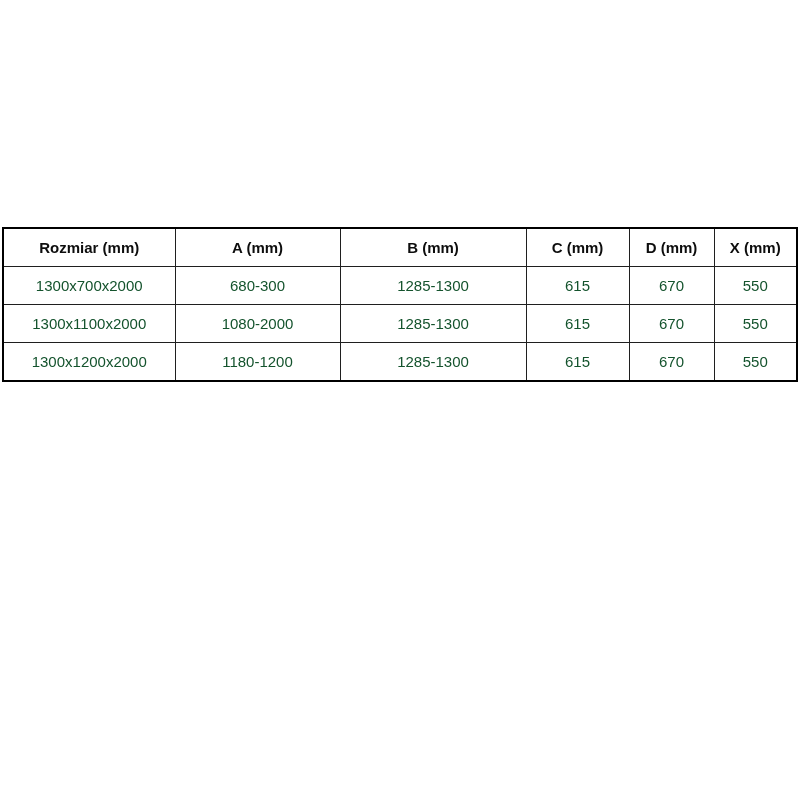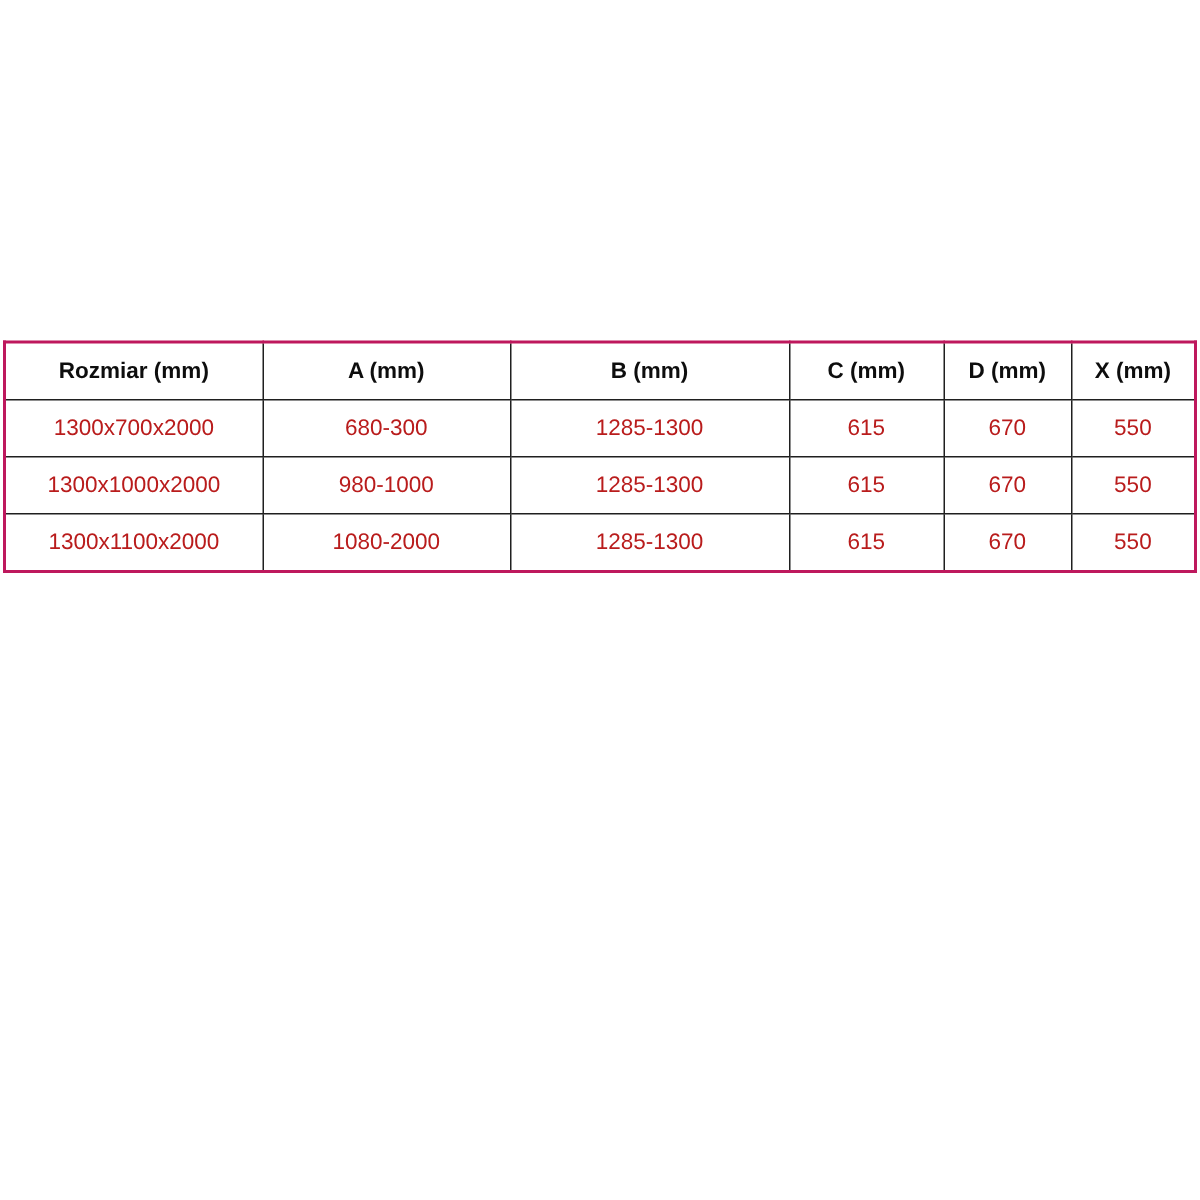--- a/index.html
+++ b/index.html
@@ -18,31 +18,31 @@
     overflow: hidden;
   }
   table.spec-table {
     position: absolute;
     left: 2px;
     top: 227px;
     width: 794px;
     border-collapse: collapse;
     table-layout: fixed;
     background: #ffffff;
-    border: 2px solid #be185d;
+    border: 2px solid #000000;
   }
   table.spec-table th,
   table.spec-table td {
     border: 1px solid #1f1f1f;
     height: 37px;
     padding: 0 4px;
     text-align: center;
     vertical-align: middle;
     font-size: 15px;
-    color: #b91c1c;
+    color: #14532d;
     overflow: hidden;
     white-space: nowrap;
   }
   table.spec-table th {
     font-weight: bold;
     color: #0d0d0d;
   }
 </style>
 </head>
 <body>
@@ -70,30 +70,30 @@
     <tbody>
         <tr>
           <td>1300x700x2000</td>
           <td>680-300</td>
           <td>1285-1300</td>
           <td>615</td>
           <td>670</td>
           <td>550</td>
         </tr>
         <tr>
-          <td>1300x1000x2000</td>
-          <td>980-1000</td>
+          <td>1300x1100x2000</td>
+          <td>1080-2000</td>
           <td>1285-1300</td>
           <td>615</td>
           <td>670</td>
           <td>550</td>
         </tr>
         <tr>
-          <td>1300x1100x2000</td>
-          <td>1080-2000</td>
+          <td>1300x1200x2000</td>
+          <td>1180-1200</td>
           <td>1285-1300</td>
           <td>615</td>
           <td>670</td>
           <td>550</td>
         </tr>
       </tbody>
   </table>
 </div>
 
 </body></html>

